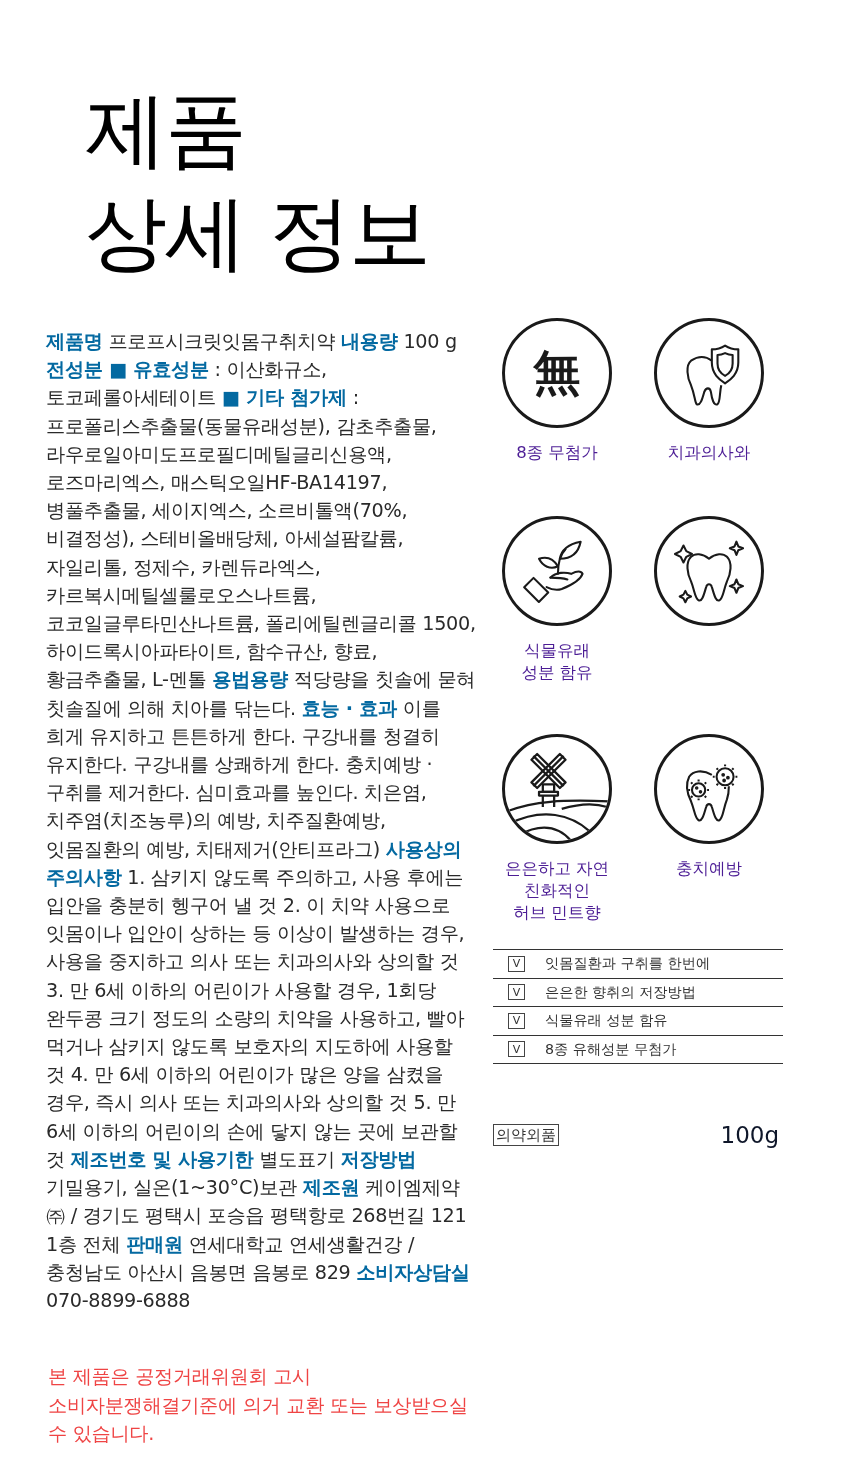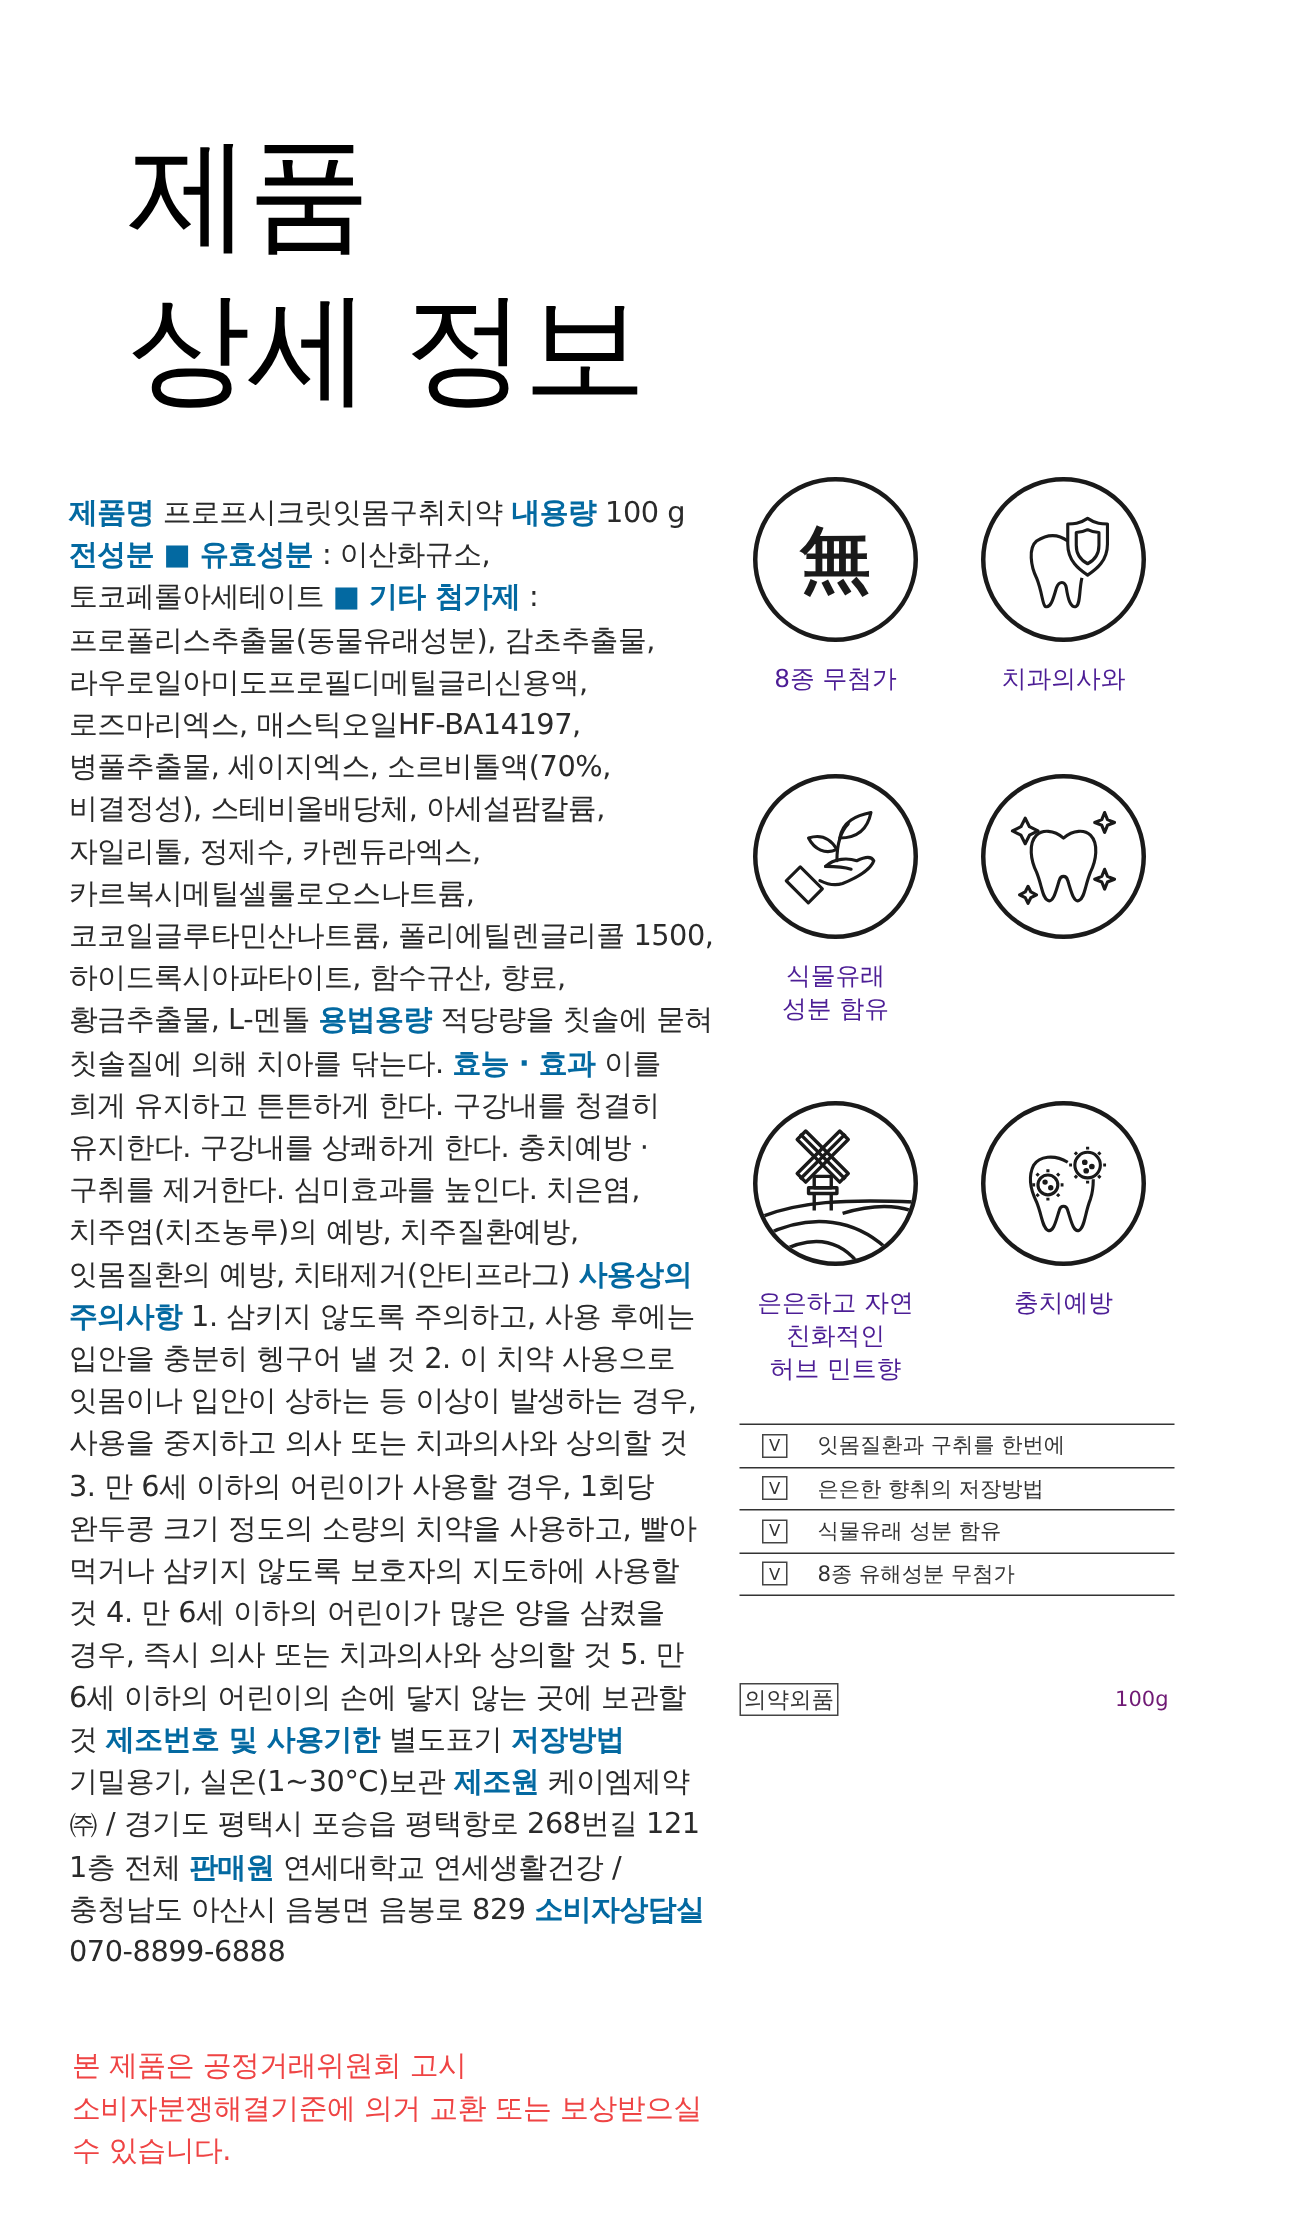--- a/index.html
+++ b/index.html
@@ -41,21 +41,21 @@
     height: 28.5px; border-bottom: 1px solid #333;
     display: flex; align-items: center; font-size: 14.2px; color: #333;
   }
   .check-box {
     width: 17px; height: 16px; border: 1px solid #444; margin-left: 15px; margin-right: 20px;
     display: flex; align-items: center; justify-content: center; font-size: 11px; color: #333;
     font-family: "DejaVu Sans", sans-serif;
   }
   .footer-row { position: absolute; left: 493px; top: 1085px; width: 290px; display: flex; justify-content: space-between; align-items: center; margin-top: 37px; }
   .badge { border: 1px solid #444; font-size: 15px; line-height: 20px; padding: 0 2px; color: #333; }
-  .volume { font-size: 14px; color: #701a75; padding-right: 4px; }
+  .volume { font-size: 23px; color: #0f172a; padding-right: 4px; }
 </style>
 </head>
 <body>
 
 <h1 class="title">
   <span>제품</span>
   <span>상세 정보</span>
 </h1>
 
 <div class="body-text" id="body-text"><b>제품명</b><span> 프로프시크릿잇몸구취치약 </span><b>내용량</b><span> 100 g </span><b>전성분 ■ 유효성분</b><span> : 이산화규소, 토코페롤아세테이트 </span><b>■ 기타 첨가제</b><span> : 프로폴리스추출물(동물유래성분), 감초추출물, 라우로일아미도프로필디메틸글리신용액, 로즈마리엑스, 매스틱오일HF-BA14197, 병풀추출물, 세이지엑스, 소르비톨액(70%, 비결정성), 스테비올배당체, 아세설팜칼륨, 자일리톨, 정제수, 카렌듀라엑스, 카르복시메틸셀룰로오스나트륨, 코코일글루타민산나트륨, 폴리에틸렌글리콜 1500, 하이드록시아파타이트, 함수규산, 향료, 황금추출물, L-멘톨 </span><b>용법용량</b><span> 적당량을 칫솔에 묻혀 칫솔질에 의해 치아를 닦는다. </span><b>효능 · 효과</b><span> 이를 희게 유지하고 튼튼하게 한다. 구강내를 청결히 유지한다. 구강내를 상쾌하게 한다. 충치예방 · 구취를 제거한다. 심미효과를 높인다. 치은염, 치주염(치조농루)의 예방, 치주질환예방, 잇몸질환의 예방, 치태제거(안티프라그) </span><b>사용상의 주의사항</b><span> 1. 삼키지 않도록 주의하고, 사용 후에는 입안을 충분히 헹구어 낼 것 2. 이 치약 사용으로 잇몸이나 입안이 상하는 등 이상이 발생하는 경우, 사용을 중지하고 의사 또는 치과의사와 상의할 것 3. 만 6세 이하의 어린이가 사용할 경우, 1회당 완두콩 크기 정도의 소량의 치약을 사용하고, 빨아 먹거나 삼키지 않도록 보호자의 지도하에 사용할 것 4. 만 6세 이하의 어린이가 많은 양을 삼켰을 경우, 즉시 의사 또는 치과의사와 상의할 것 5. 만 6세 이하의 어린이의 손에 닿지 않는 곳에 보관할 것 </span><b>제조번호 및 사용기한</b><span> 별도표기 </span><b>저장방법</b><span> 기밀용기, 실온(1~30°C)보관 </span><b>제조원</b><span> 케이엠제약㈜ / 경기도 평택시 포승읍 평택항로 268번길 121 1층 전체 </span><b>판매원</b><span> 연세대학교 연세생활건강 / 충청남도 아산시 음봉면 음봉로 829 </span><b>소비자상담실</b><span> 070-8899-6888</span></div>

